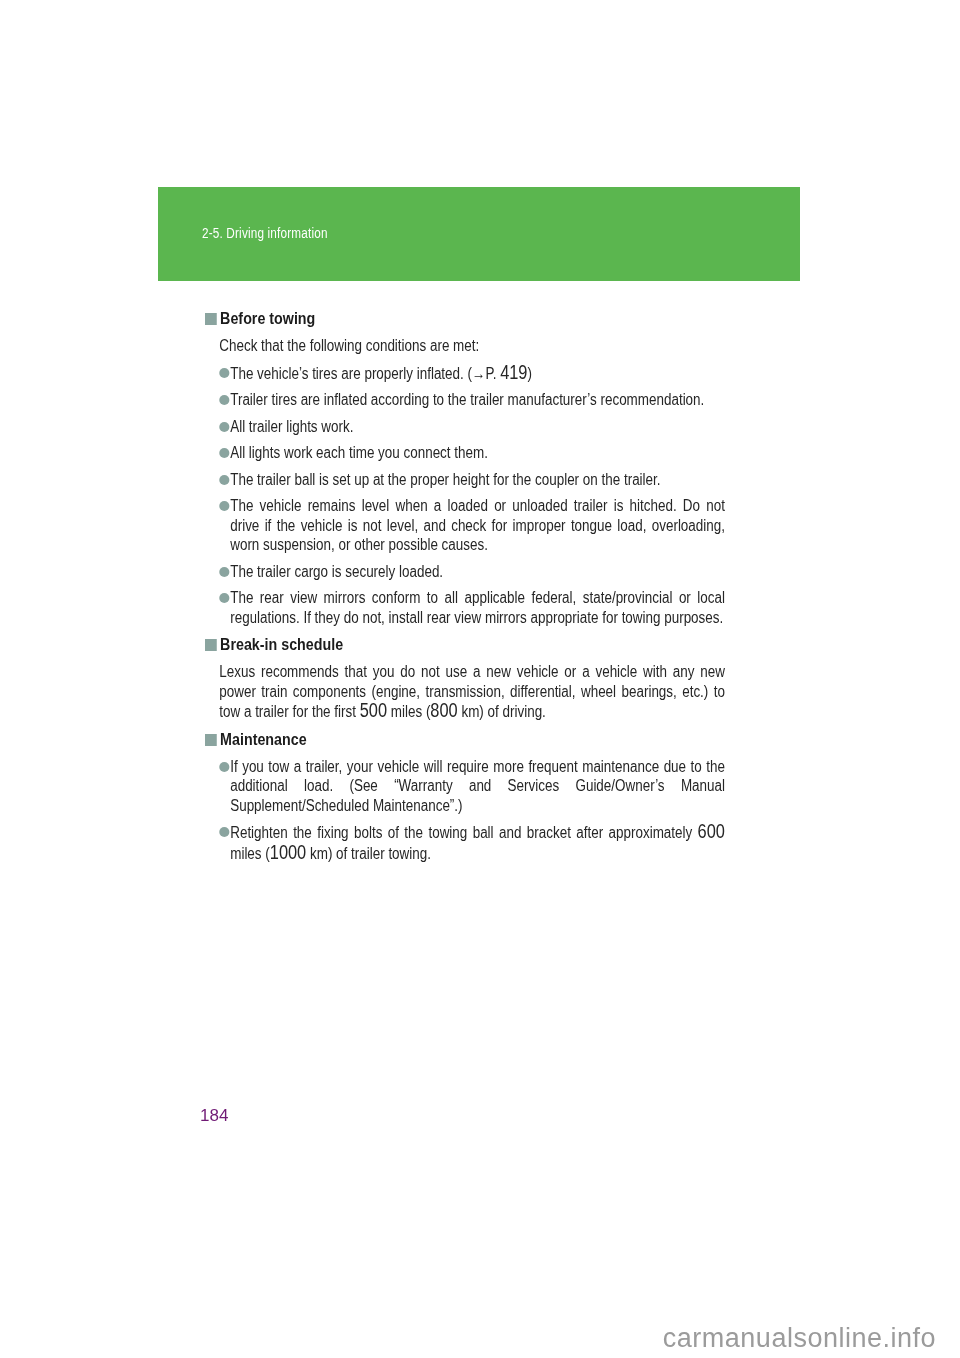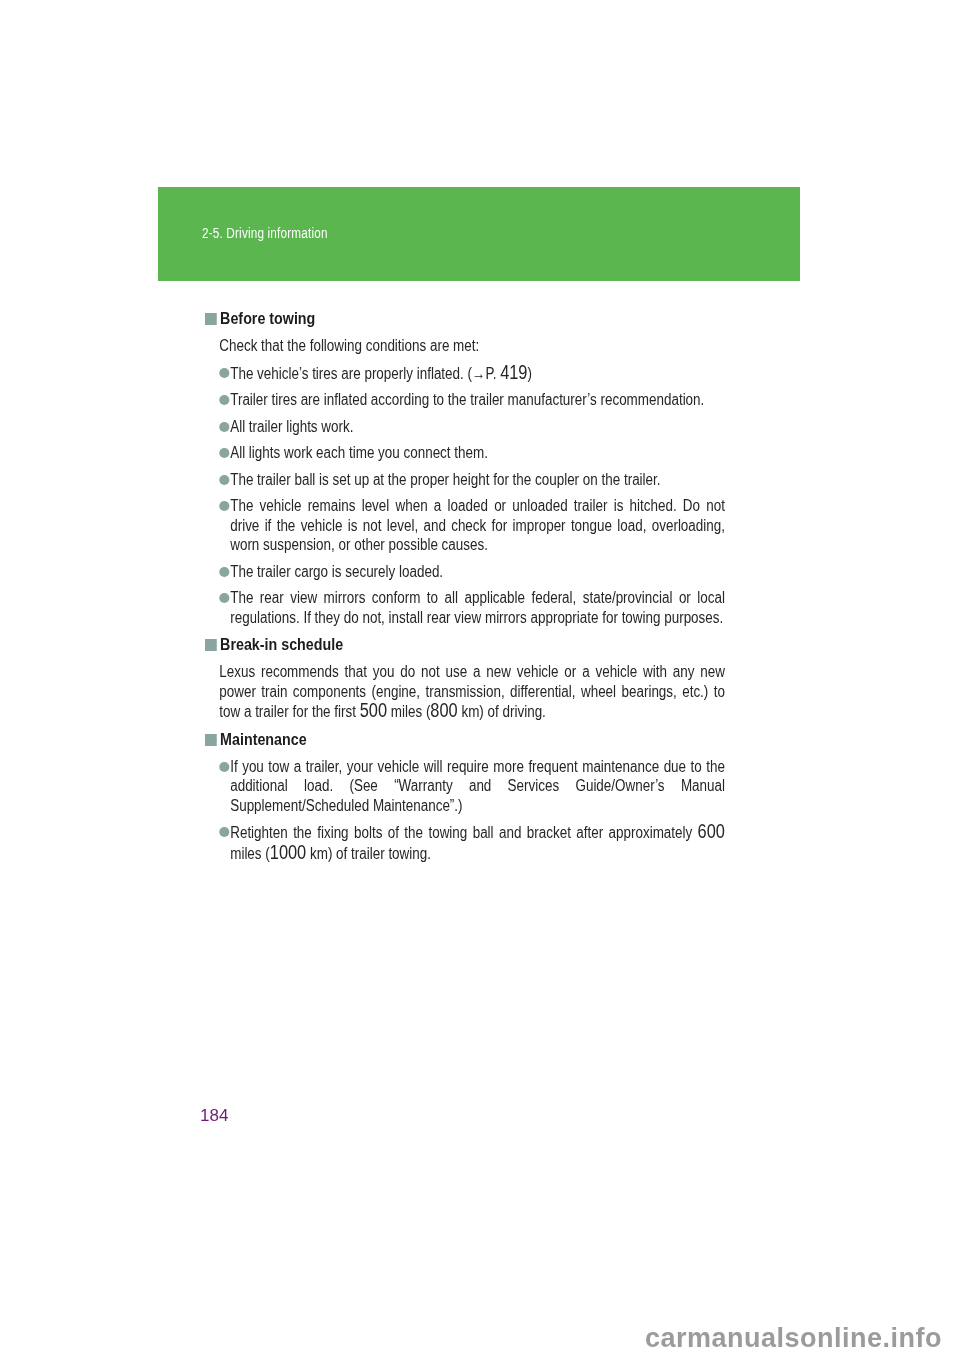--- a/index.html
+++ b/index.html
@@ -68,25 +68,24 @@
     background:var(--bullet);
   }
   .itext{text-align:justify;}
   
   .bignum{font-size:1.22em;line-height:19.5px;}
   .pagenum{
     position:absolute;left:200px;top:1106px;
     font-size:17px;line-height:20px;color:#701a75;
   }
   .watermark{
-    position:absolute;right:18px;top:1322px;
+    position:absolute;right:24px;top:1322px;
     font-size:27px;line-height:32px;
     color:var(--watermark);
     letter-spacing:0.5px;
-    font-weight:bold;
   }
 </style>
 </head>
 <body>
 
 <div class="page">
 
   <div class="band">
     <div class="band-title">2-5. Driving information</div>
   </div>

